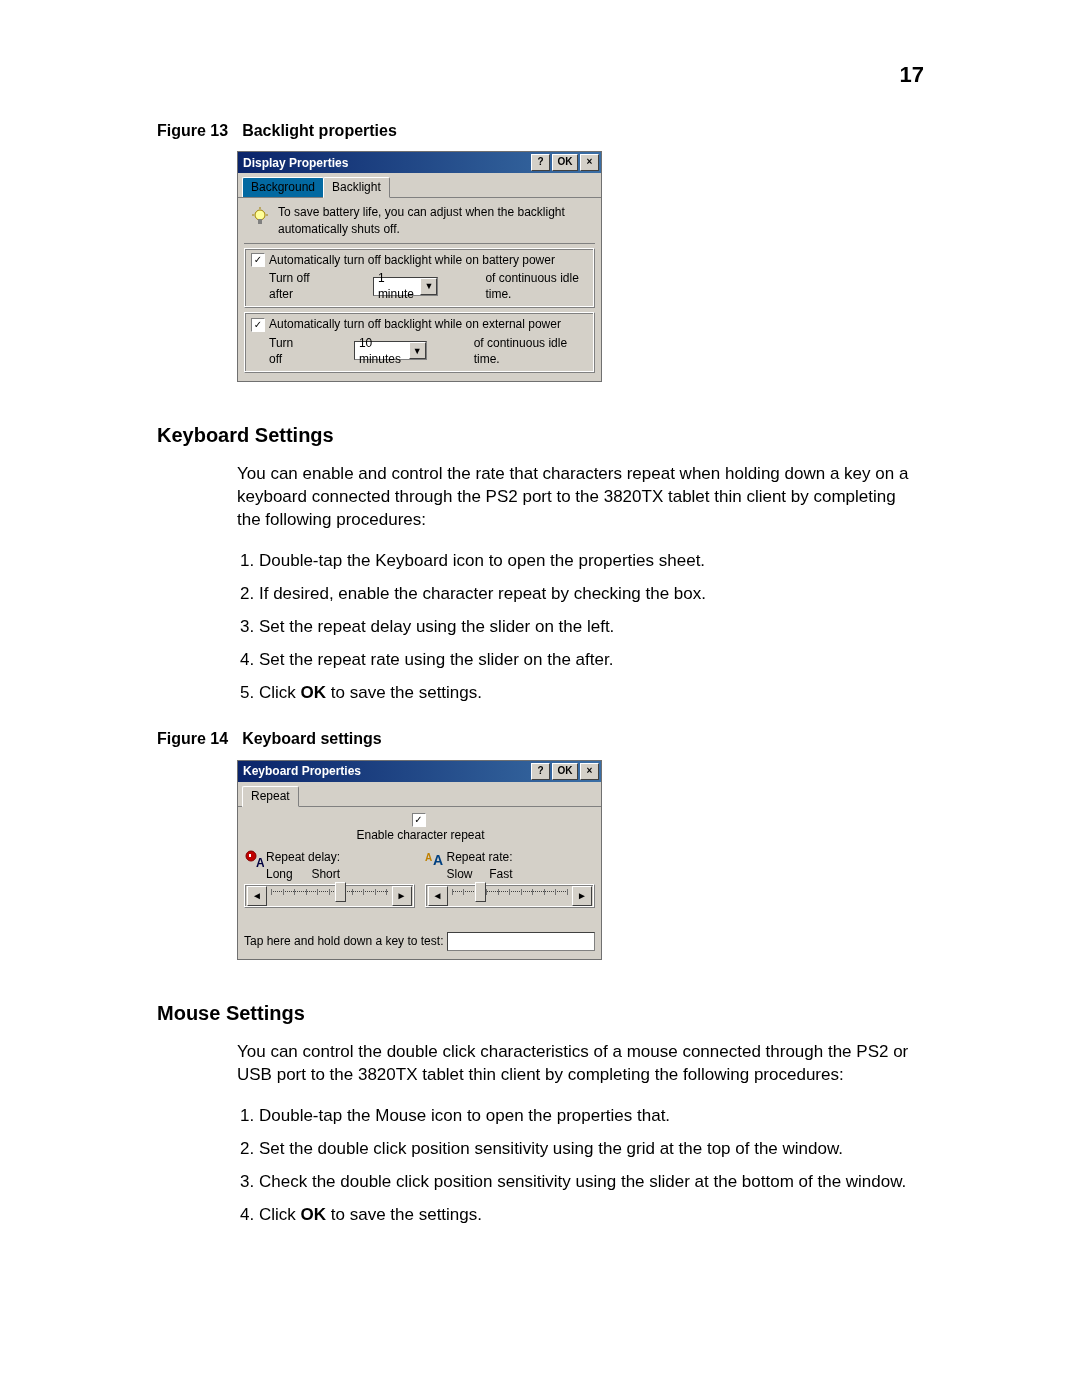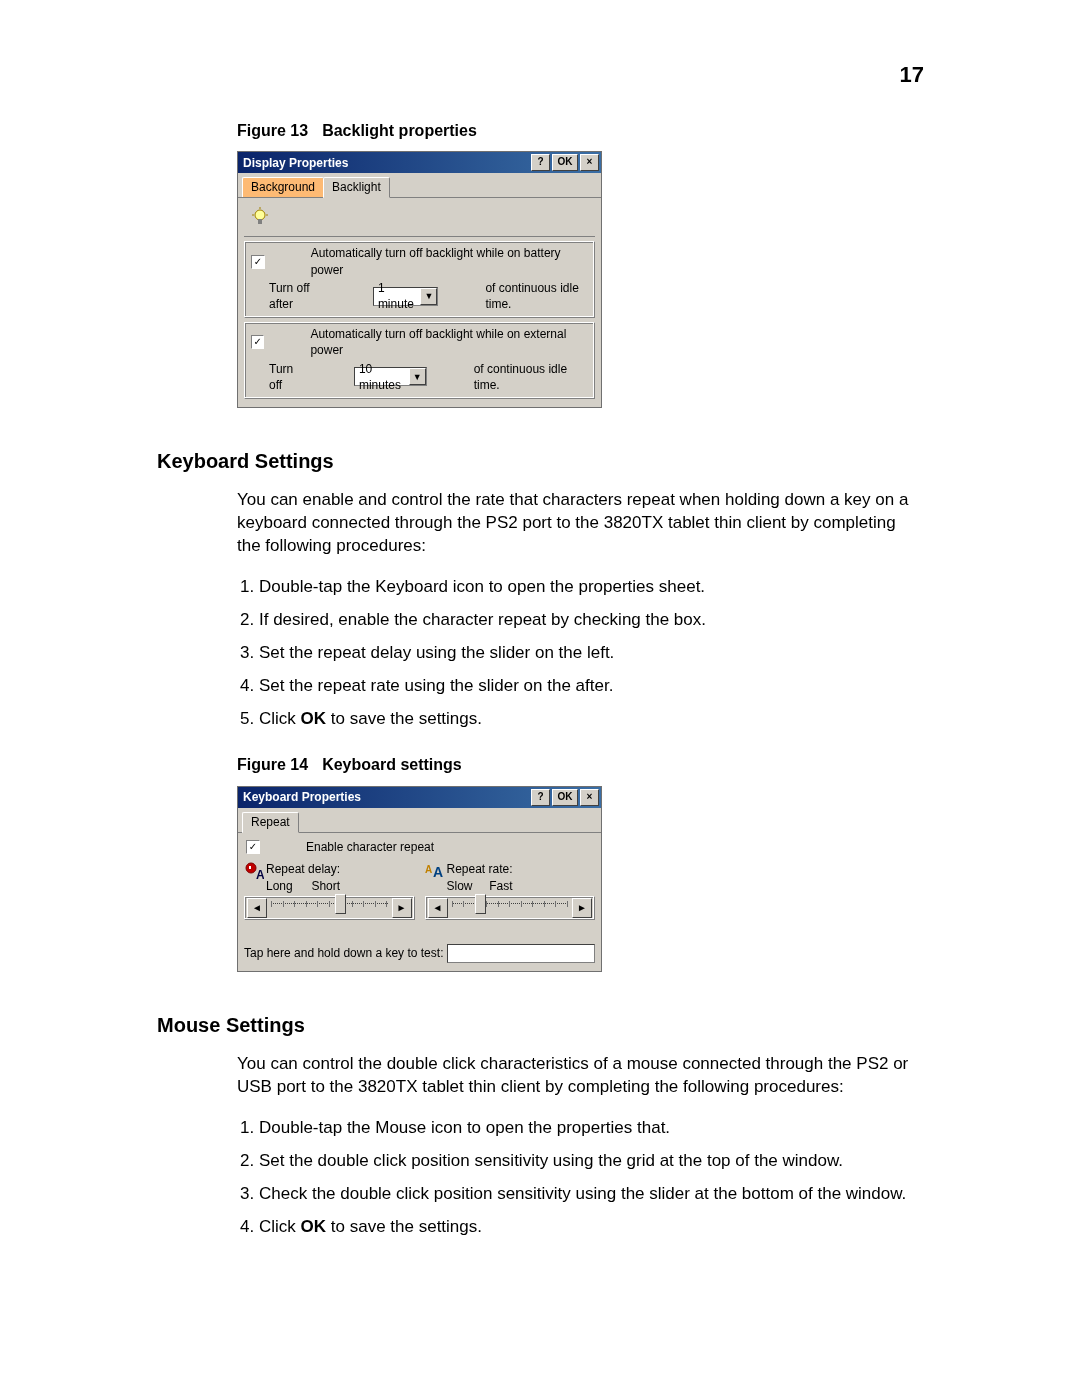--- a/index.html
+++ b/index.html
@@ -21,21 +21,20 @@
   }
   .page-number {
     font-weight: 700;
     font-size: 22px;
     text-align: right;
     margin-bottom: 30px;
   }
   .fig-caption {
     font-weight: 700;
     font-size: 16px;
-    margin-left: 80px;
     margin-bottom: 10px;
   }
   .fig-caption .gap { display:inline-block; width:14px; }
   .section-h {
     font-weight: 700;
     font-size: 20px;
     margin-top: 40px;
     margin-bottom: 14px;
   }
   .section-p {
@@ -87,21 +86,21 @@
   }
   .titlebar .tok { width: 24px; }
   .tabstrip {
     display: flex;
     align-items: flex-end;
     padding: 3px 4px 0 4px;
     border-bottom: 1px solid #808080;
     gap: 0;
   }
   .tab {
-    background: #fdba74;
+    background: #0369a1;
     border: 1px solid #808080;
     border-bottom: none;
     border-top-left-radius: 2px;
     border-top-right-radius: 2px;
     padding: 1px 8px 2px 8px;
     font-size: 12px;
     margin-right: -1px;
     position: relative;
   }
   .tab.active {
@@ -120,21 +119,21 @@
   .info-text { flex:1; font-size:12px; padding-left:4px; }
   .groupbox {
     border: 1px solid #808080;
     border-top-color:#fff;
     border-left-color:#fff;
     padding: 3px 6px 5px 6px;
     margin-top: 4px;
     background:#d4d0c8;
     box-shadow: inset -1px -1px 0 #fff, inset 1px 1px 0 #808080;
   }
-  .chk-row { display:flex; align-items:center; font-size:12px;gap:42px; }
+  .chk-row { display:flex; align-items:center; font-size:12px; }
   .chkbox {
     width:12px; height:12px; background:#fff;
     border:1px solid #808080;
     border-right-color:#fff;
     border-bottom-color:#fff;
     margin-right:4px;
     display:flex;align-items:center;justify-content:center;
     font-size:10px; line-height:10px;
   }
   .chkbox::after { content:"✓"; font-size:10px; color:#000; }
@@ -246,20 +245,21 @@
       <div class="info-row">
         <div class="info-icon">
           <svg width="22" height="22" viewBox="0 0 22 22">
             <circle cx="11" cy="9" r="5" fill="#ffff99" stroke="#a08000"></circle>
             <rect x="9" y="13" width="4" height="5" fill="#808080"></rect>
             <line x1="11" y1="1" x2="11" y2="3" stroke="#a08000"></line>
             <line x1="3" y1="9" x2="5" y2="9" stroke="#a08000"></line>
             <line x1="17" y1="9" x2="19" y2="9" stroke="#a08000"></line>
           </svg>
         </div>
+        <div class="info-text">To save battery life, you can adjust when the backlight automatically shuts off.</div>
       </div>
 
       <div class="groupbox">
         <div class="chk-row">
           <div class="chkbox"></div>
           <span>Automatically turn off backlight while on battery power</span>
         </div>
         <div class="sel-row">
           <span>Turn off after</span>
           <div class="combo">
@@ -307,21 +307,21 @@
     <div class="titlebar">
       <span class="ttl">Keyboard Properties</span>
       <div class="tbtn">?</div>
       <div class="tbtn tok">OK</div>
       <div class="tbtn">×</div>
     </div>
     <div class="tabstrip">
       <div class="tab active"><span>Repeat</span></div>
     </div>
     <div class="fig14-body">
-      <div class="chk-row" style="margin:2px 0 4px 2px;">
+      <div class="chk-row" style="margin:2px 0 4px 2px;flex-direction:column;">
         <div class="chkbox"></div>
         <span>Enable character repeat</span>
       </div>
 
       <div class="slider-area">
         <div class="slider-col">
           <div class="slider-header">
             <div class="slider-icon">
               <svg width="20" height="20" viewBox="0 0 20 20">
                 <circle cx="7" cy="7" r="5" fill="#c00000" stroke="#800000"></circle>

